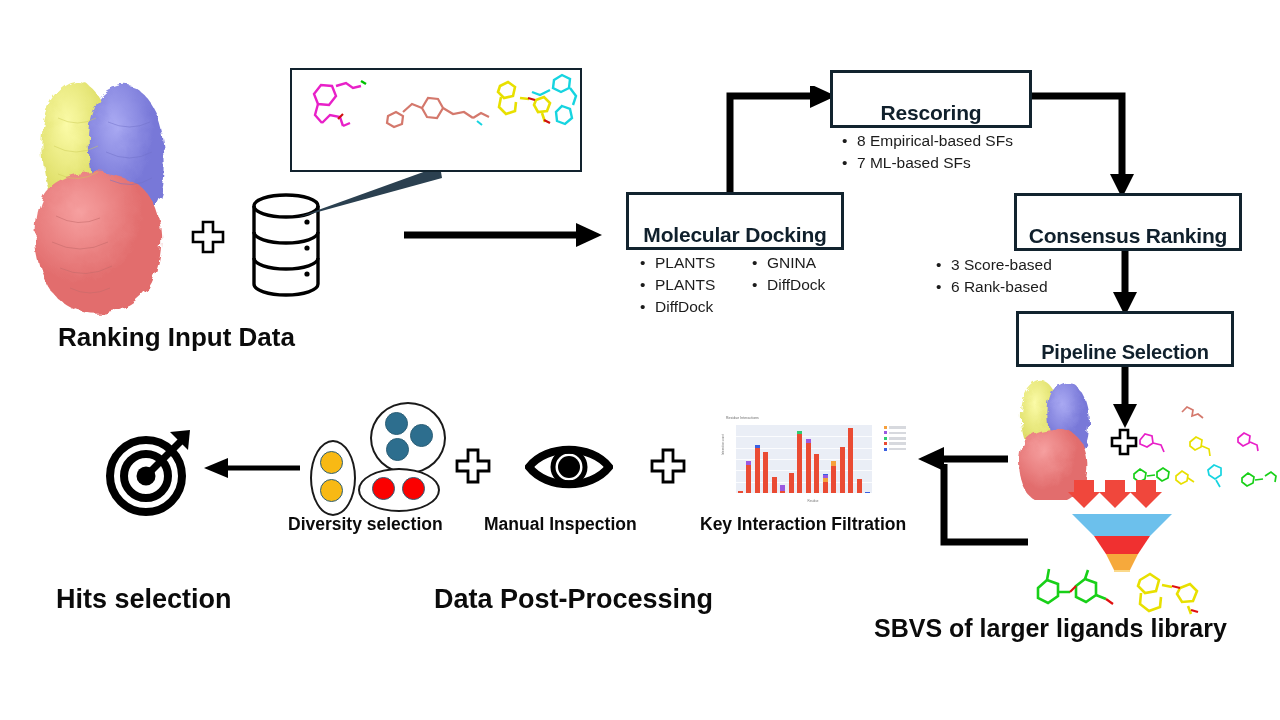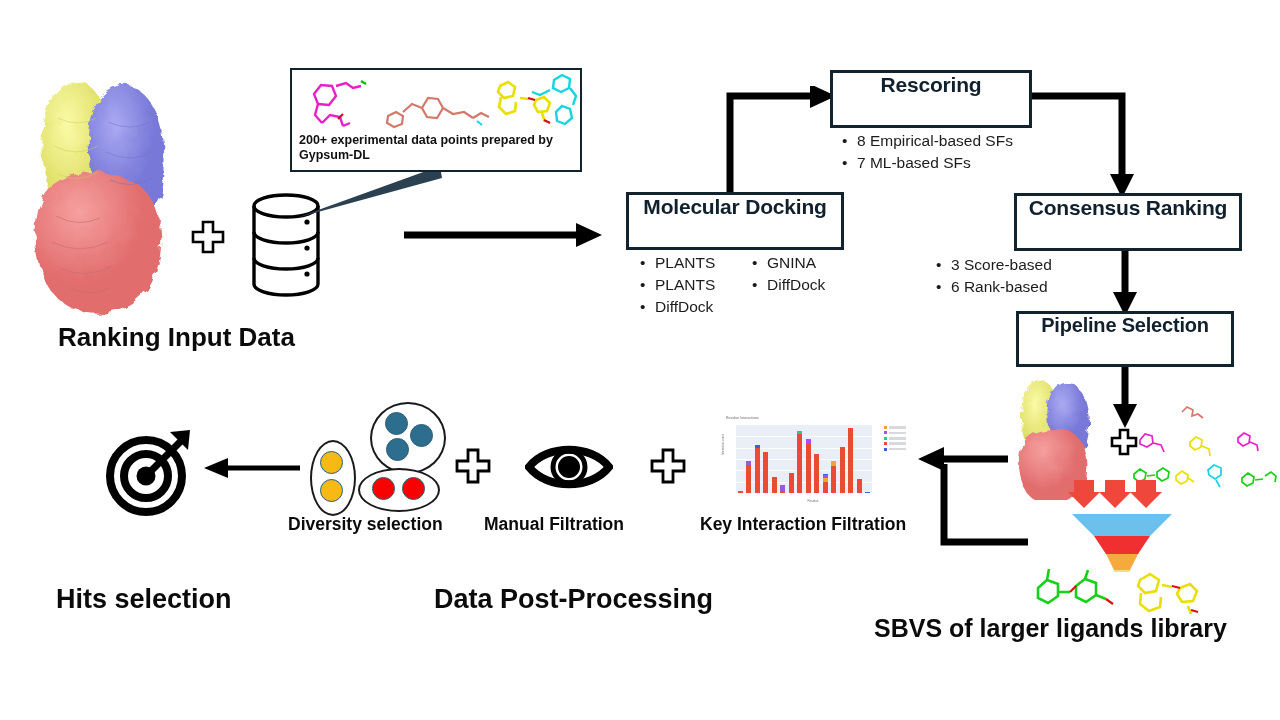--- a/index.html
+++ b/index.html
@@ -4,21 +4,21 @@
 <style>
   html,body{margin:0;padding:0;background:#ffffff;}
   body{
     width:1280px;height:720px;position:relative;overflow:hidden;
     font-family:"Liberation Sans",sans-serif;color:#000;
   }
   .abs{position:absolute;}
   
   .pbox{
     position:absolute;border:3px solid #12232e;background:#fff;
-    display:flex;align-items:flex-start;justify-content:center;
+    display:flex;align-items:flex-end;justify-content:center;
     font-weight:bold;color:#10202c;letter-spacing:-.2px;
   }
   .bullets{position:absolute;font-size:15.5px;color:#1c1c1c;line-height:1.42;}
   .bullets div{white-space:nowrap;}
   .bullets div::before{content:"\2022";display:inline-block;width:15px;color:#1c1c1c;}
   
   .caption{position:absolute;font-weight:bold;white-space:nowrap;color:#0b0b0b;}
   .sublabel{position:absolute;font-weight:bold;font-size:17.5px;white-space:nowrap;color:#0b0b0b;}
   
   #callout{
@@ -144,21 +144,20 @@
     <g stroke="#16d4e0" stroke-width="2.4" fill="none">
       <path d="M204 0 l0 0"></path>
     </g>
     <g stroke="#16d4e0" stroke-width="2.4" fill="none" transform="translate(-10,0)">
       <path d="M272 8 l8 -5 l8 4 l-1 9 l-8 4 l-8 -4 Z"></path>
       <path d="M268 18 l-10 5 l-8 -3"></path>
       <path d="M288 16 l6 8 l-3 9"></path>
       <path d="M280 34 l8 3 l2 9 l-7 6 l-8 -3 l-1 -9 Z"></path>
     </g>
   </svg>
-  <div class="calloutText">200+ experimental data points prepared by Gypsum-DL</div>
 </div>
 
 <svg class="abs" style="left:404px;top:222px;width:200px;height:26px;">
   <path d="M0 13 H176" stroke="#000" stroke-width="7"></path>
   <path d="M198 13 L172 1 L172 25 Z" fill="#000"></path>
 </svg>
 
 <svg class="abs" style="left:724px;top:86px;width:116px;height:112px;">
   <path d="M6 112 V10 H88" stroke="#000" stroke-width="7" fill="none"></path>
   <path d="M112 10 L86 -2 L86 22 Z" fill="#000"></path>
@@ -255,21 +254,21 @@
 
 <svg class="plus" style="left:455px;top:448px;width:36px;height:36px;">
   <path d="M13 2 H23 V13 H34 V23 H23 V34 H13 V23 H2 V13 H13 Z" fill="#fff" stroke="#000" stroke-width="2.8"></path>
 </svg>
 
 <svg class="abs" style="left:525px;top:440px;width:88px;height:54px;">
   <path d="M4 27 C22 4 66 4 84 27 C66 50 22 50 4 27 Z" fill="none" stroke="#000" stroke-width="8"></path>
   <circle cx="44" cy="27" r="16" fill="none" stroke="#000" stroke-width="5"></circle>
   <circle cx="44" cy="27" r="11" fill="#000"></circle>
 </svg>
-<div class="sublabel" style="left:484px;top:514px;">Manual Filtration</div>
+<div class="sublabel" style="left:484px;top:514px;">Manual Inspection</div>
 
 <svg class="plus" style="left:650px;top:448px;width:36px;height:36px;">
   <path d="M13 2 H23 V13 H34 V23 H23 V34 H13 V23 H2 V13 H13 Z" fill="#fff" stroke="#000" stroke-width="2.8"></path>
 </svg>
 
 <div id="miniChart" style="left:718px;top:414px;width:190px;height:92px;">
   <div id="mcTitle">Residue Interactions</div>
   <div id="mcYlab">Interaction count</div>
   <div id="mcPlot">
       <div class="grid" style="top: 16.6667%;"></div>

